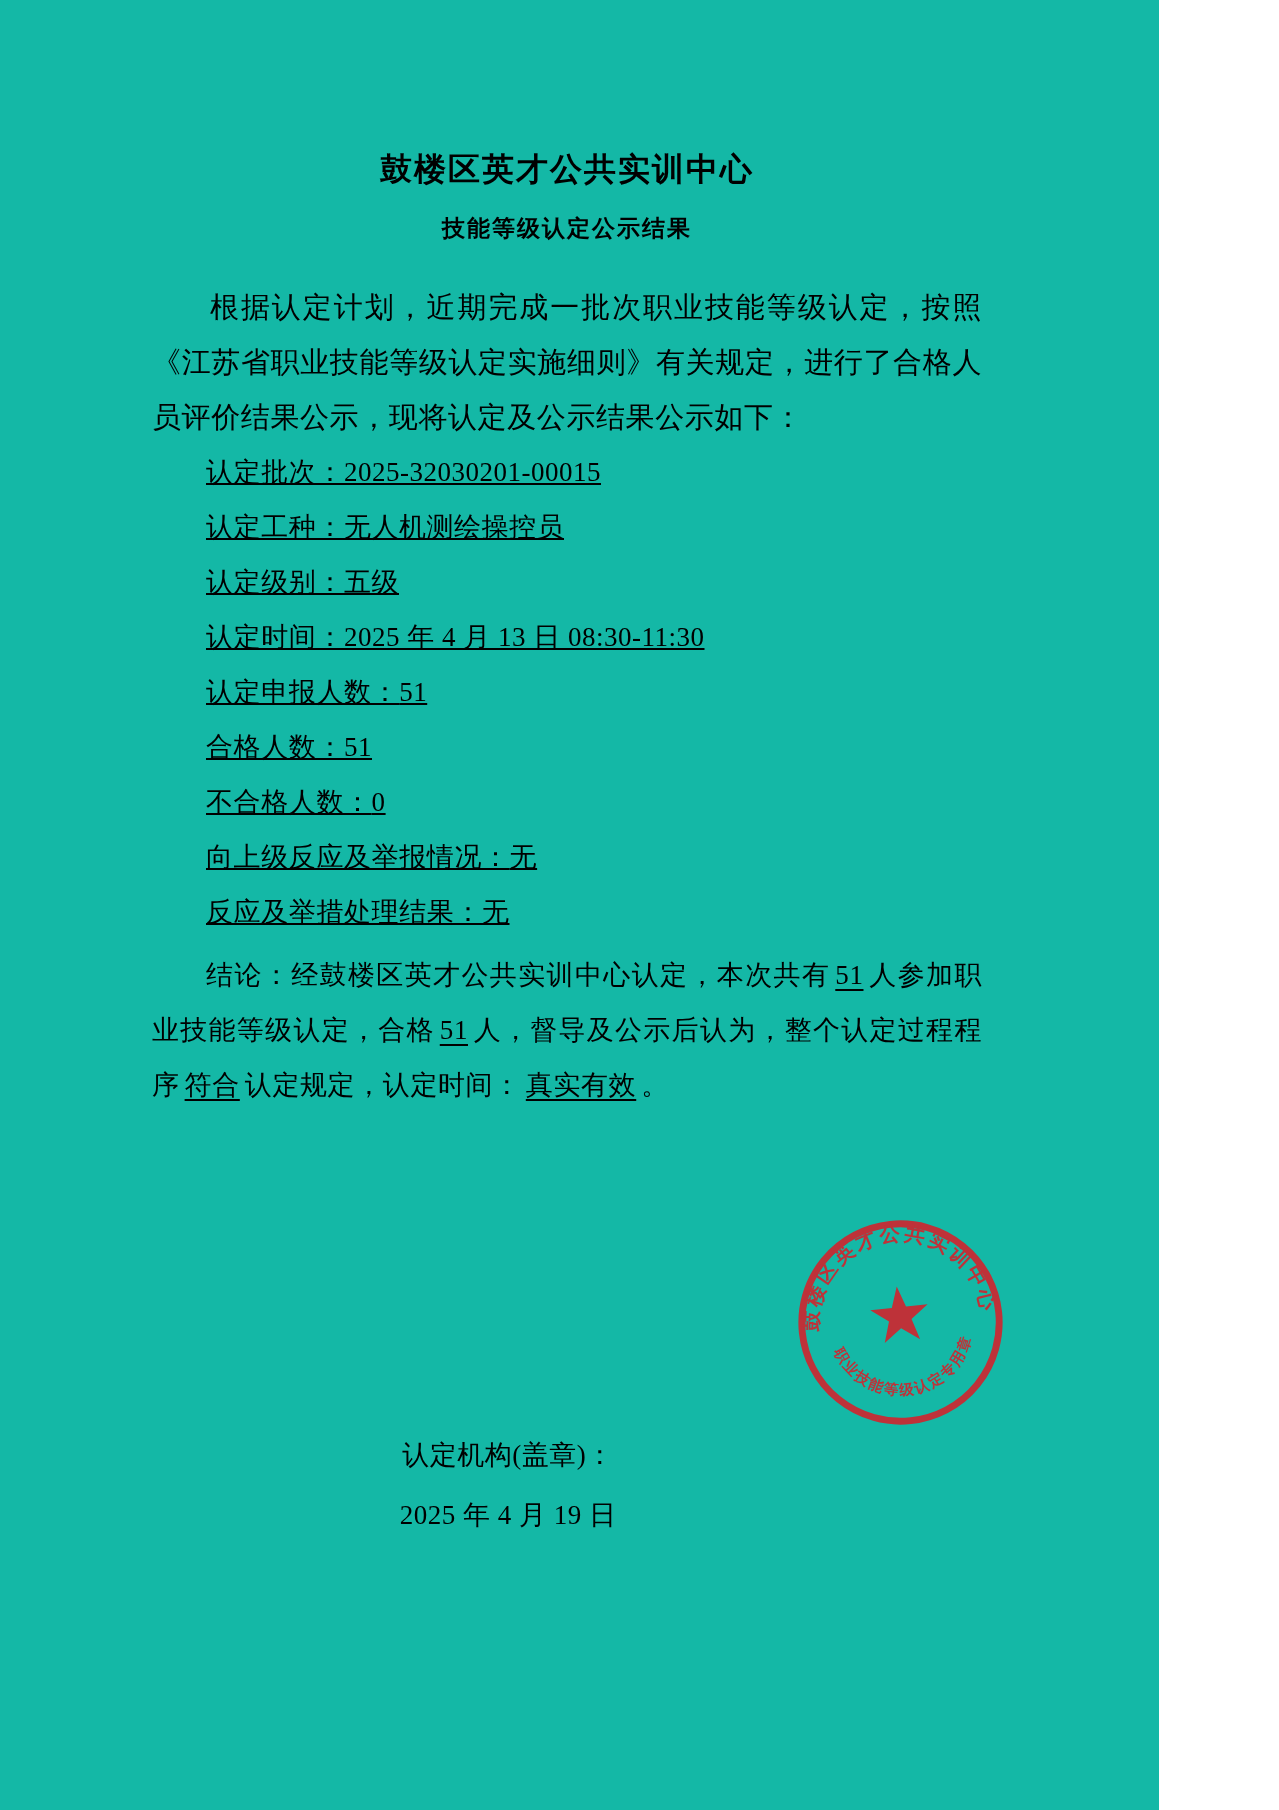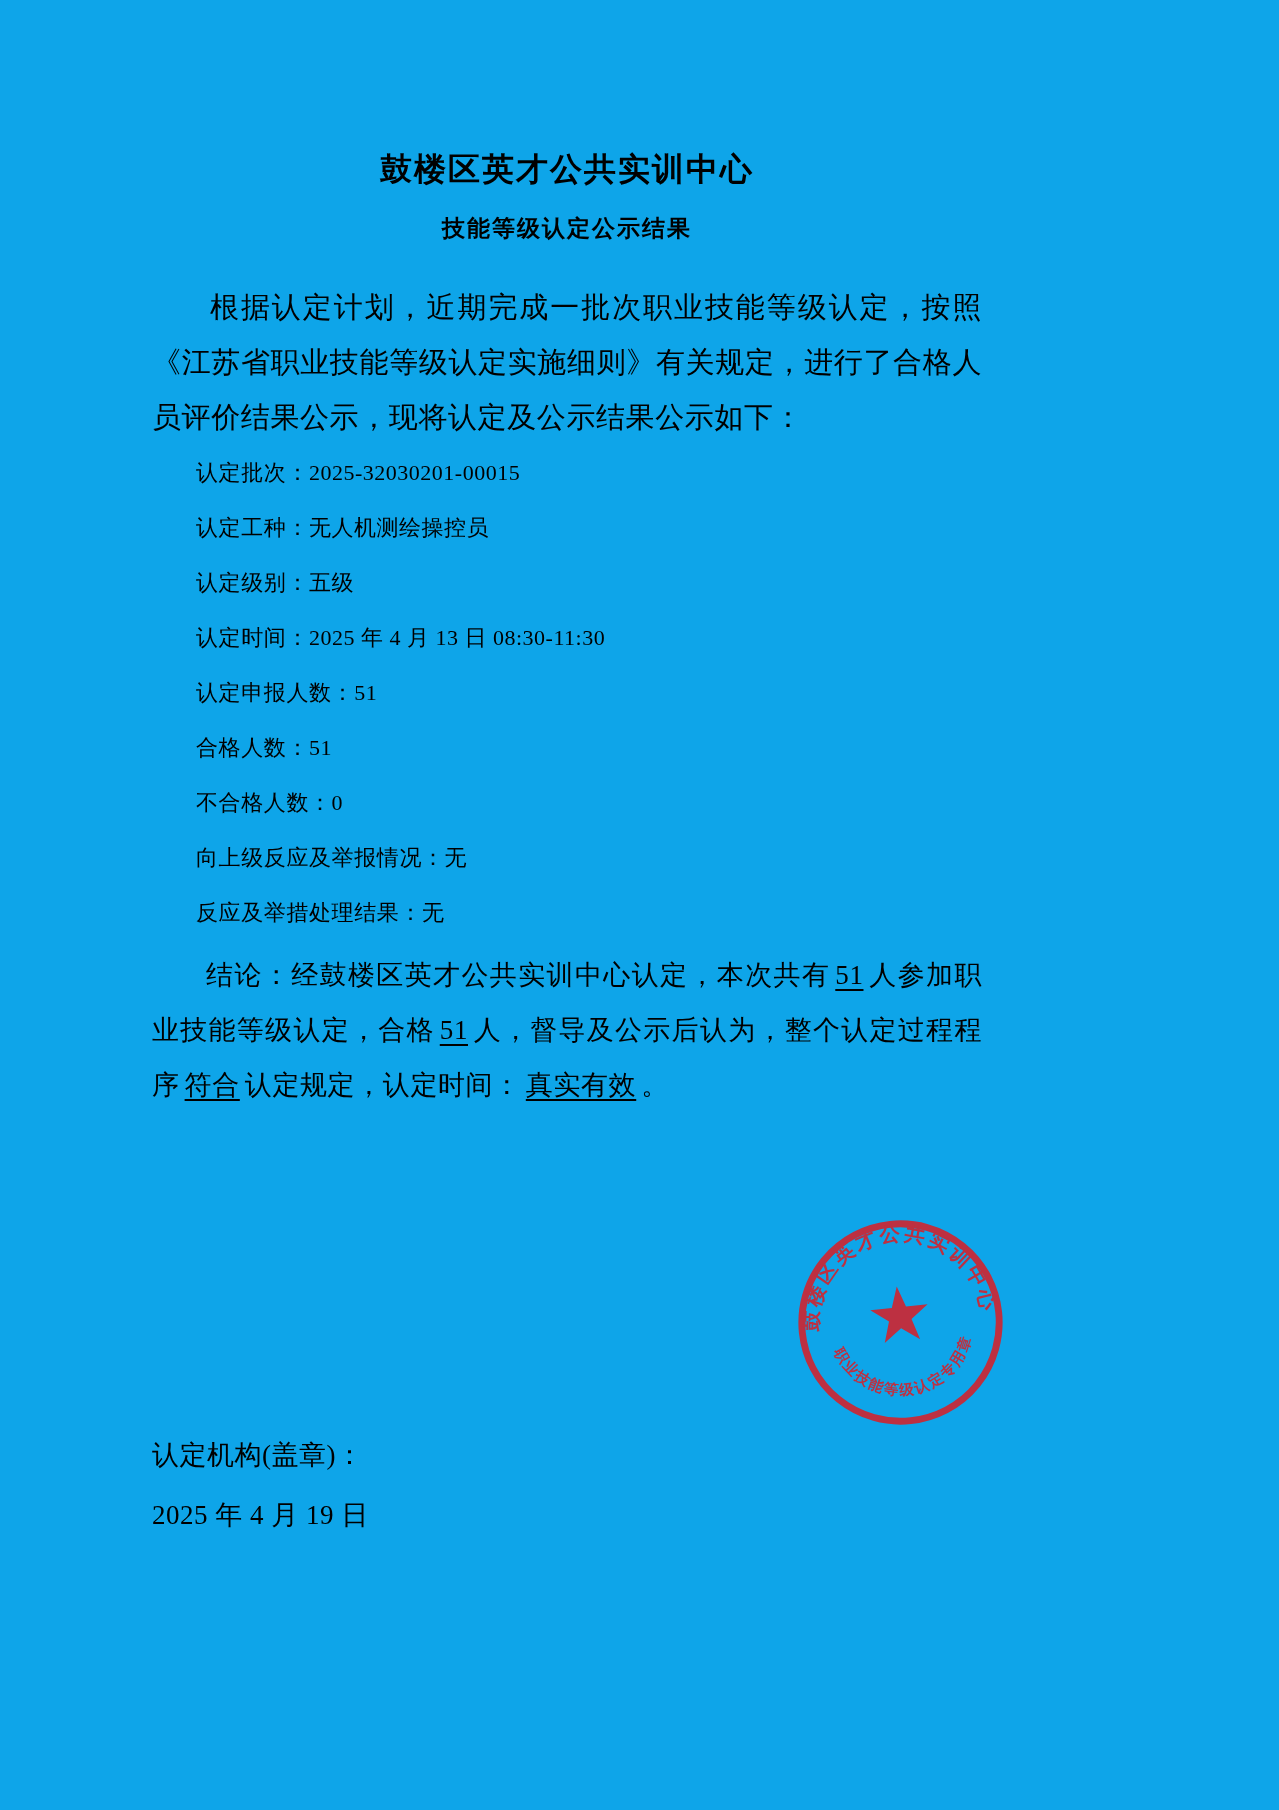--- a/index.html
+++ b/index.html
@@ -6,23 +6,23 @@
     margin: 0;
     padding: 0;
     background: #ffffff;
   }
   body {
     font-family: "Liberation Serif", "DejaVu Serif", serif;
     color: #000000;
   }
   .page {
     position: relative;
-    width: 1279px;
+    width: 1159px;
     height: 1810px;
-    background: #0ea5e9;
+    background: #14b8a6;
     overflow: hidden;
     box-sizing: border-box;
   }
   .content {
     position: absolute;
     left: 152px;
     top: 0;
     width: 830px;
   }
   .doc-title {
@@ -54,25 +54,26 @@
     padding-top: 36px;
     text-indent: 2em;
     letter-spacing: 0.6px;
   }
   .item-list {
     margin: 0;
     padding: 0;
     list-style: none;
   }
   .item {
-    font-size: 22px;
+    font-size: 27px;
     line-height: 55px;
     text-indent: 2em;
     letter-spacing: 0.6px;
     white-space: nowrap;
+    text-decoration: underline;
   }
   .item .num {
     letter-spacing: 0.5px;
   }
   .conclusion {
     font-size: 27px;
     line-height: 55px;
     text-align: justify;
     text-justify: inter-ideograph;
     margin: 0;
@@ -86,21 +87,21 @@
   .fill {
     text-decoration: underline;
     text-underline-offset: 5px;
     padding: 0 5px;
   }
   .signature {
     position: absolute;
     left: 0;
     top: 1425px;
     width: 830px;
-    text-align: left;
+    text-align: center;
     font-size: 27px;
     line-height: 60px;
     letter-spacing: 0.5px;
     padding-right: 118px;
     box-sizing: border-box;
   }
   .sig-line {
     white-space: nowrap;
   }
   

